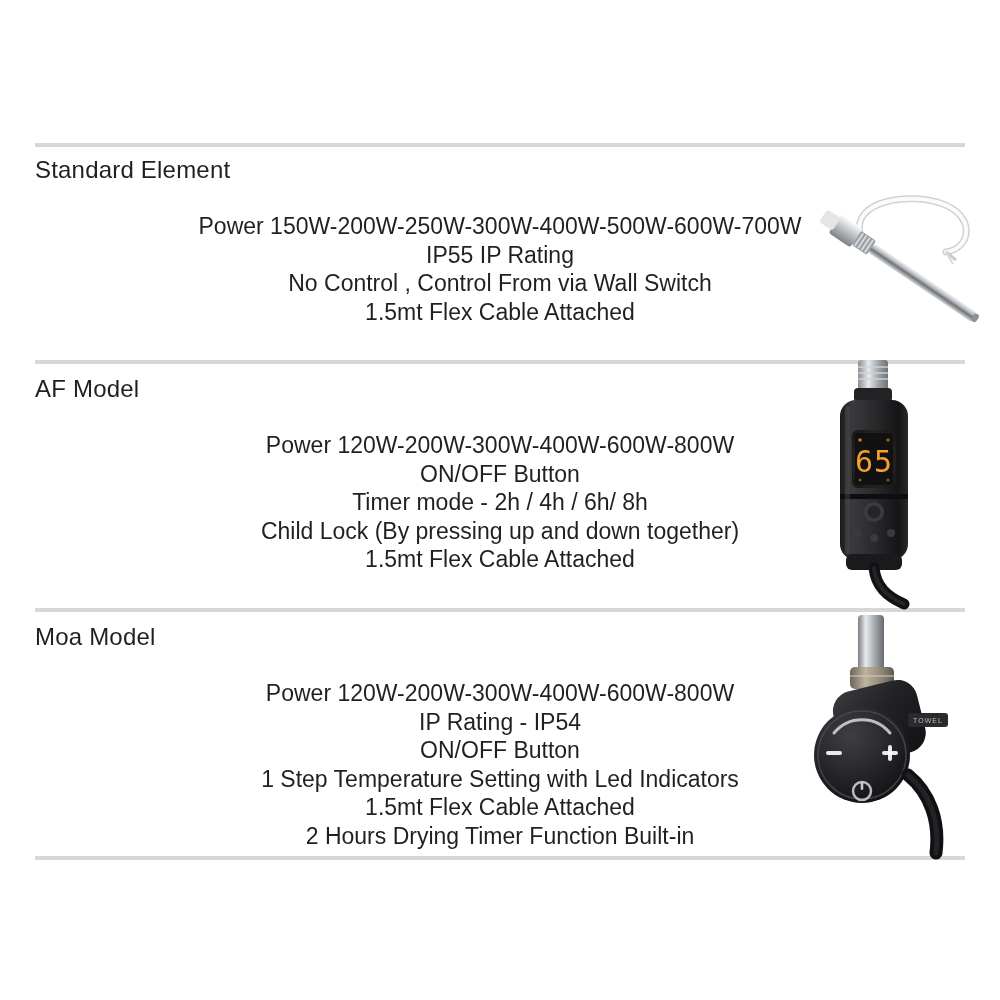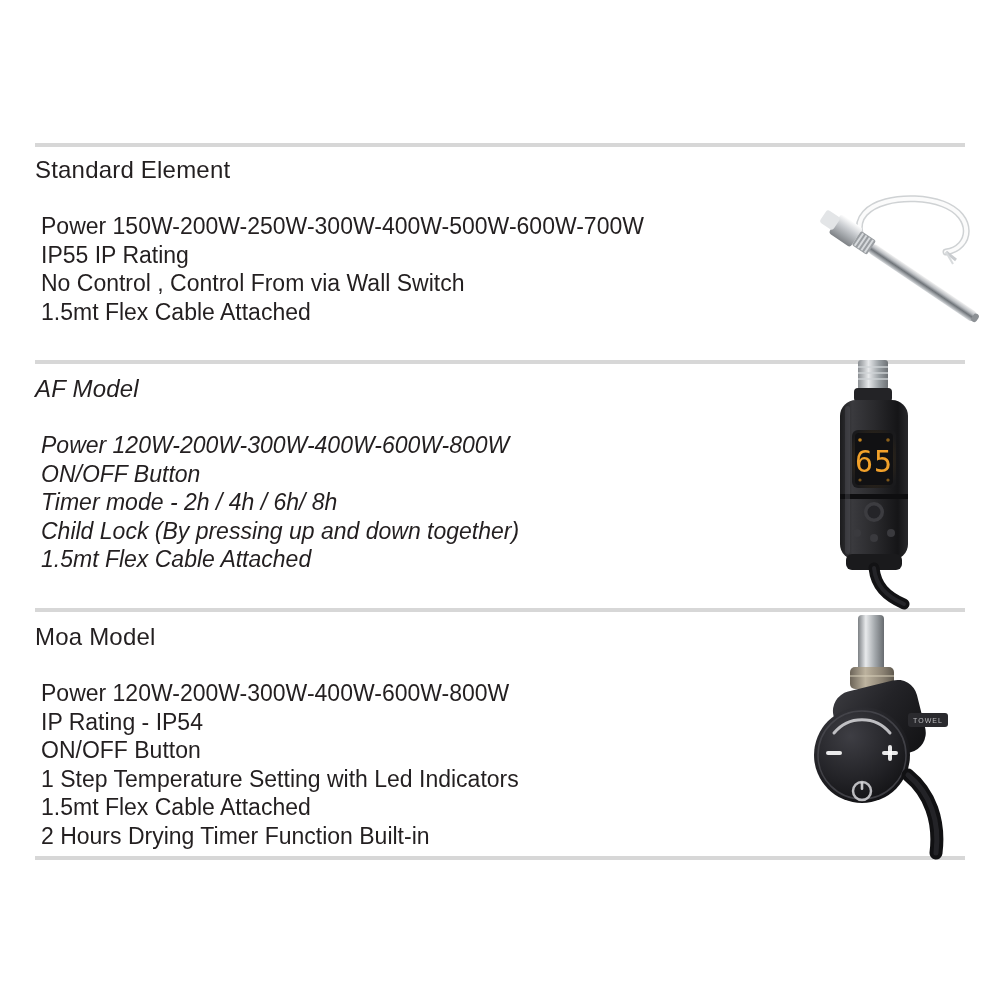--- a/index.html
+++ b/index.html
@@ -44,33 +44,34 @@
     letter-spacing: 0.2px;
     color: #231f20;
     margin: 0;
     font-weight: 400;
   }
 
   .spec-list {
     margin: 6px;
     padding: 0;
     list-style: none;
+    text-align: center;
   }
   .spec-list li {
     font-size: 23px;
     line-height: 28.5px;
     color: #231f20;
     white-space: nowrap;
   }
 
   
   #div-top     { top: 143px; }
   #sec-standard{ top: 156px; }
   #div-mid1    { top: 360px; }
-  #sec-af      { top: 375px; font-style: italic; }
+  #sec-af      { top: 375px; }
   #div-mid2    { top: 608px; }
   #sec-moa     { top: 623px; }
   #div-bot     { top: 856px; }
 
   .sec-body { margin-top: 28px; }
 
   
   .art {
     position: absolute;
     pointer-events: none;

